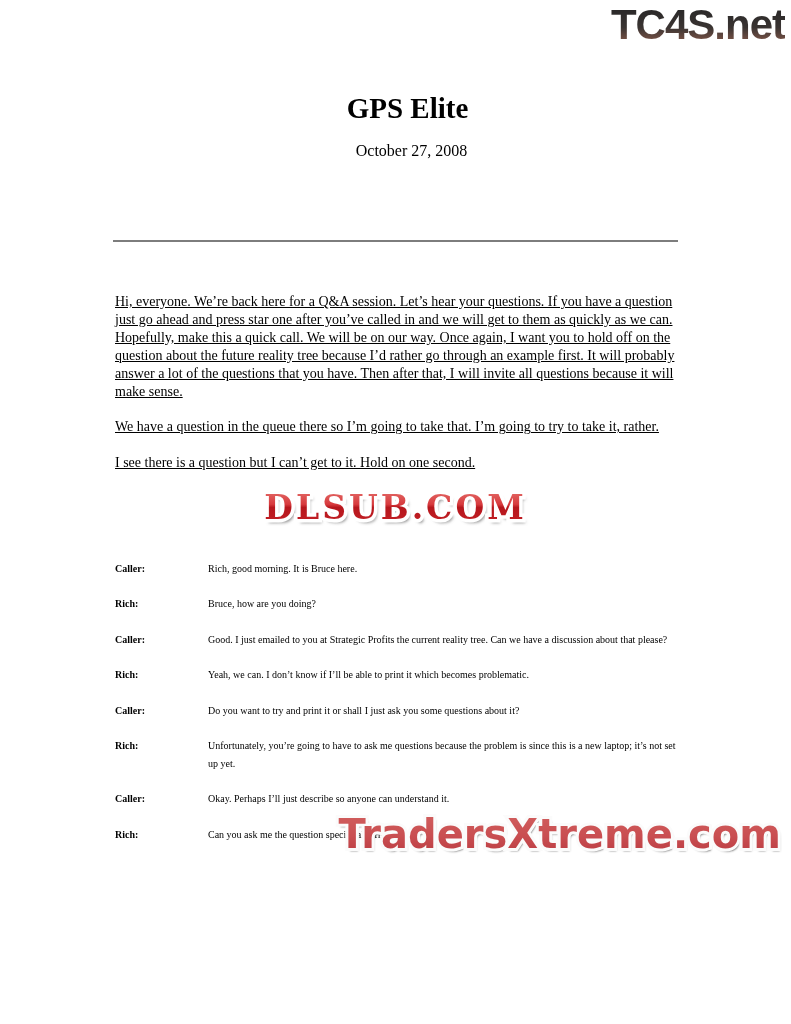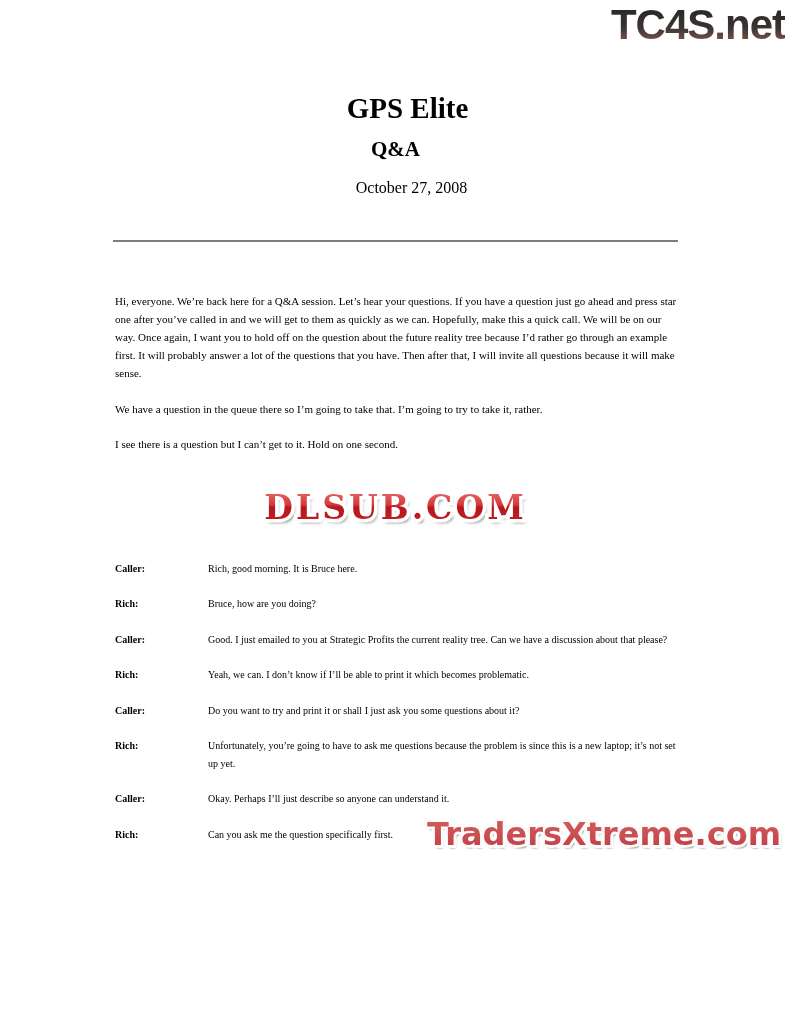--- a/index.html
+++ b/index.html
@@ -24,21 +24,21 @@
   .doc-subtitle{ font-size:21px; font-weight:bold; margin:12px 0 0 0; }
   .doc-date    { font-size:16px; margin:17px 0 0 0;padding-left:32px; }
 
   .rule {
     position:absolute; top:240px; left:113px; width:565px; height:0;
     border-top:2px solid #7d7d7d;
   }
 
   
   .intro { position:absolute; top:293px; left:115px; width:565px;
-           font-size:11px; line-height:17.9px; }
+           font-size:14px; line-height:17.9px;text-decoration:underline; }
   .intro p { margin:0 0 18px 0; }
 
   
   .stack { position:relative; display:inline-block; white-space:nowrap; }
   .stack .back  { position:absolute; left:0; top:0; }
   .stack .front { position:relative; }
 
   .dlsub-wrap { position:absolute; top:487px; left:0; width:791px; text-align:center; }
   .dlsub {
     font-family:"DejaVu Serif", serif; font-weight:bold;
@@ -58,42 +58,41 @@
   .dialogue { position:absolute; top:560px; left:115px; width:565px;
               font-size:10px; line-height:17.9px; }
   .dlg-row { display:flex; margin-bottom:17.5px; }
   .dlg-speaker { width:93px; flex:0 0 93px; font-weight:bold; }
   .dlg-text { flex:1; }
 
   
   .traders-wrap { position:absolute; bottom:8px; right:10px; }
   .traders {
     font-family:"DejaVu Sans", sans-serif; font-weight:bold;
-    font-size:32px; letter-spacing:0px; line-height:40px;
+    font-size:40px; letter-spacing:0px; line-height:40px;
   }
   .traders .back {
     color:#fbfbfb; -webkit-text-stroke:6px #fbfbfb;
     text-shadow:2px 3px 2px rgba(70,70,70,0.85);
   }
   .traders .front {
     background:linear-gradient(to bottom,#d2605f 0%, #c94e51 55%, #b93a40 100%);
     -webkit-background-clip:text; background-clip:text;
     -webkit-text-fill-color:transparent; color:transparent;
   }
 </style>
 </head>
 <body>
 
 <div class="page">
 
   <div class="tc4s">TC4S.net</div>
 
   <div class="title-block">
     <div class="doc-title">GPS Elite</div>
-    <div class="doc-subtitle">Q&amp;A</div>
     <div class="doc-date">October 27, 2008</div>
   </div>
 
   <div class="rule"></div>
 
   <div class="intro">
       <p>Hi, everyone. We’re back here for a Q&amp;A session. Let’s hear your questions. If you have a question just go ahead and press star one after you’ve called in and we will get to them as quickly as we can. Hopefully, make this a quick call. We will be on our way. Once again, I want you to hold off on the question about the future reality tree because I’d rather go through an example first. It will probably answer a lot of the questions that you have. Then after that, I will invite all questions because it will make sense.</p>
       <p>We have a question in the queue there so I’m going to take that. I’m going to try to take it, rather.</p>
       <p>I see there is a question but I can’t get to it. Hold on one second.</p>
     </div>

